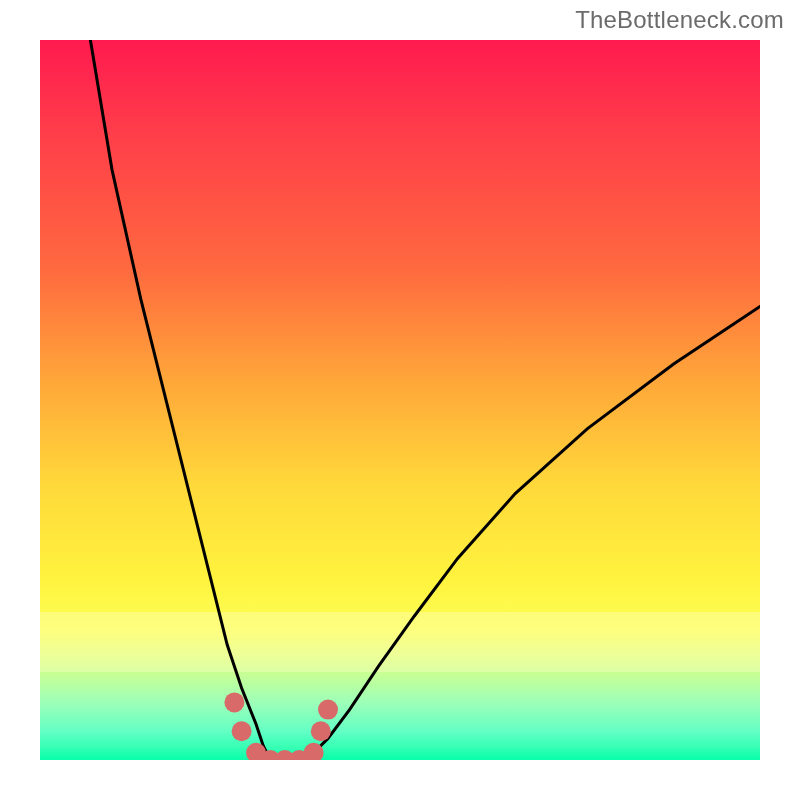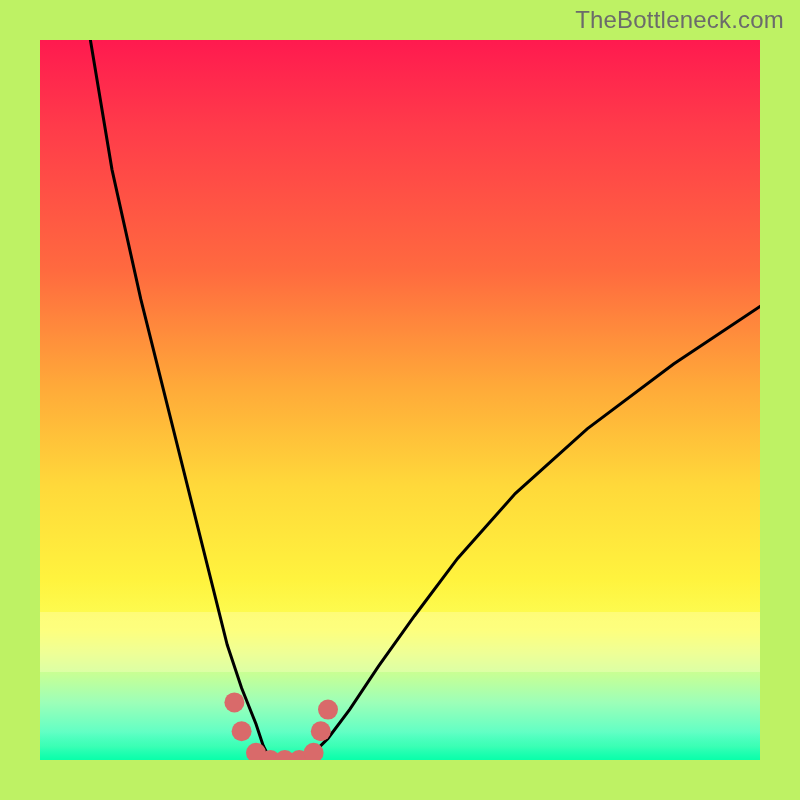--- a/index.html
+++ b/index.html
@@ -10,21 +10,21 @@
     overflow: hidden;
     background: #000;
     font-family: Arial, Helvetica, sans-serif;
   }
   .frame {
     position: absolute;
     top: 0;
     left: 0;
     width: 800px;
     height: 800px;
-    background: #bef264;
+    background: #ffffff;
   }
   .plot {
     position: absolute;
     top: 40px;
     left: 40px;
     width: 720px;
     height: 720px;
     
     background: linear-gradient(
       to bottom,

